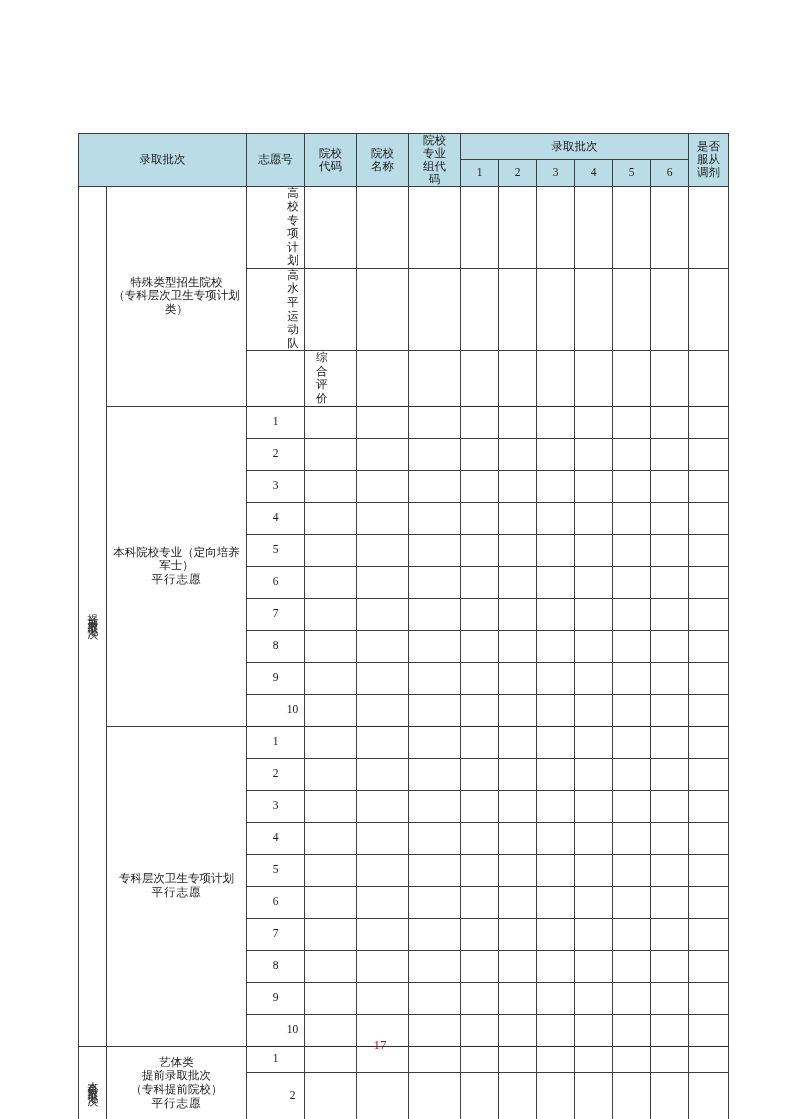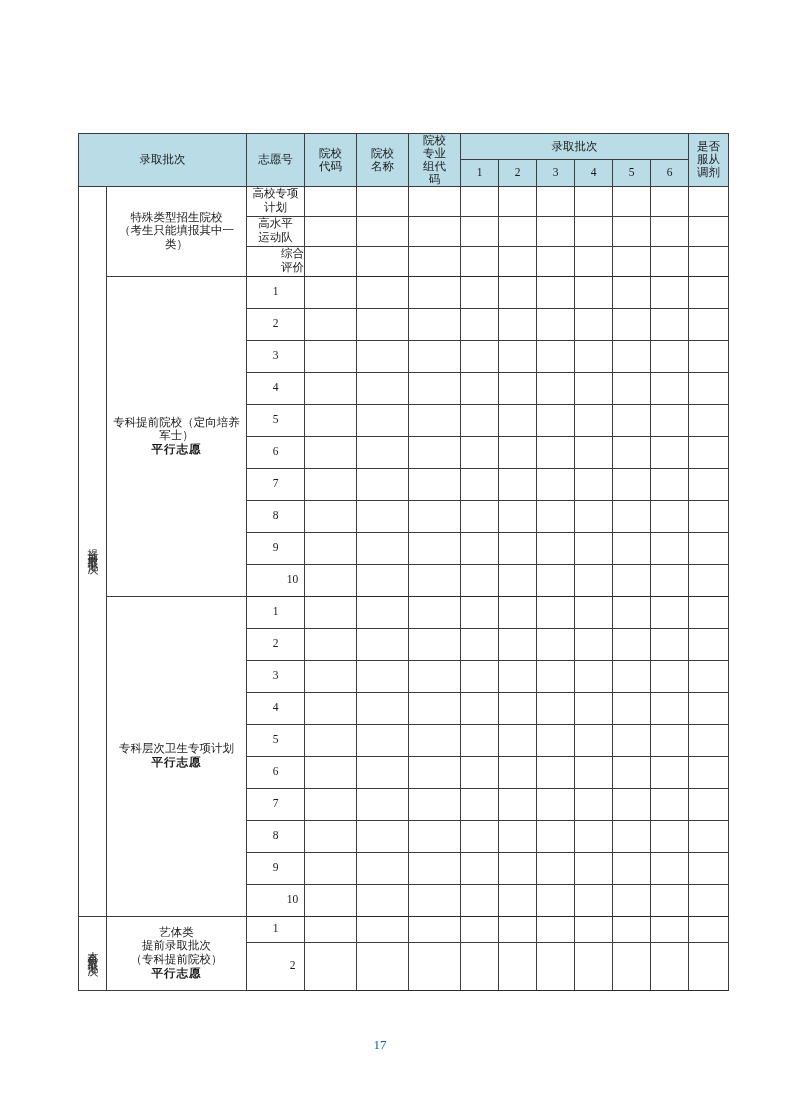--- a/index.html
+++ b/index.html
@@ -87,28 +87,28 @@
     color: #2b2b2b;
   }
 
   .plan-cell {
     font-size: 12px;
     line-height: 1.35;
     padding: 4px 6px;
     color: #1f1f1f;
   }
   .plan-cell .ln { display: block; text-align: center; }
-  .plan-cell .bold { font-weight: bold; letter-spacing: 1px; }
+  .plan-cell .bold { font-weight: normal; letter-spacing: 1px; }
 
   .sub-label {
     font-size: 11px;
     line-height: 1.15;
     padding: 2px 1px;
   }
-  .sub-label .ln { display: block; }
+  .sub-label .ln { display: block; margin-left: 35px; }
 
   .numcell {
     font-size: 11.5px;
     font-family: "Liberation Serif", serif;
   }
 
   
   .r-special { height: 30px; }
   .r-num     { height: 32px; }
   .r-art1    { height: 26px; }
@@ -119,21 +119,21 @@
 
   
   .page-no {
     position: absolute;
     left: 0;
     top: 1037px;
     width: 760px;
     text-align: center;
     font-size: 13px;
     font-family: "Liberation Serif", serif;
-    color: #0369a1;
+    color: #b91c1c;
   }
 </style>
 </head>
 <body>
 
 <div class="page">
 
   <table class="vol-table">
     <colgroup>
       <col class="c-batch">
@@ -184,21 +184,21 @@
         <th class="hd">5</th>
         <th class="hd">6</th>
       </tr>
     </thead>
 
     <tbody id="table-body">
         <tr class="r-special">
           <td rowspan="23"><span class="vlabel">提前录取批次</span></td>
           <td rowspan="3" class="plan-cell">
             <span class="ln">特殊类型招生院校</span>
-            <span class="ln">（考生只能填报其中一</span>
+            <span class="ln">（专科层次卫生专项计划</span>
             <span class="ln">类）</span>
           </td>
           <td class="sub-label">
             <span class="ln">高校专项</span>
             <span class="ln">计划</span>
           </td>
           <td class="r-blank"></td>
           <td class="r-blank"></td>
           <td class="r-blank"></td>
           <td class="r-blank"></td>
@@ -236,21 +236,21 @@
           <td class="r-blank"></td>
           <td class="r-blank"></td>
           <td class="r-blank"></td>
           <td class="r-blank"></td>
           <td class="r-blank"></td>
           <td class="r-blank"></td>
           <td class="r-blank"></td>
         </tr>
         <tr class="r-num">
           <td rowspan="10" class="plan-cell">
-            <span class="ln">专科提前院校（定向培养</span>
+            <span class="ln">本科院校专业（定向培养</span>
             <span class="ln">军士）</span>
             <span class="ln bold">平行志愿</span>
           </td>
           <td class="numcell"><span class="ln">1</span></td>
           <td class="r-blank"></td>
           <td class="r-blank"></td>
           <td class="r-blank"></td>
           <td class="r-blank"></td>
           <td class="r-blank"></td>
           <td class="r-blank"></td>

